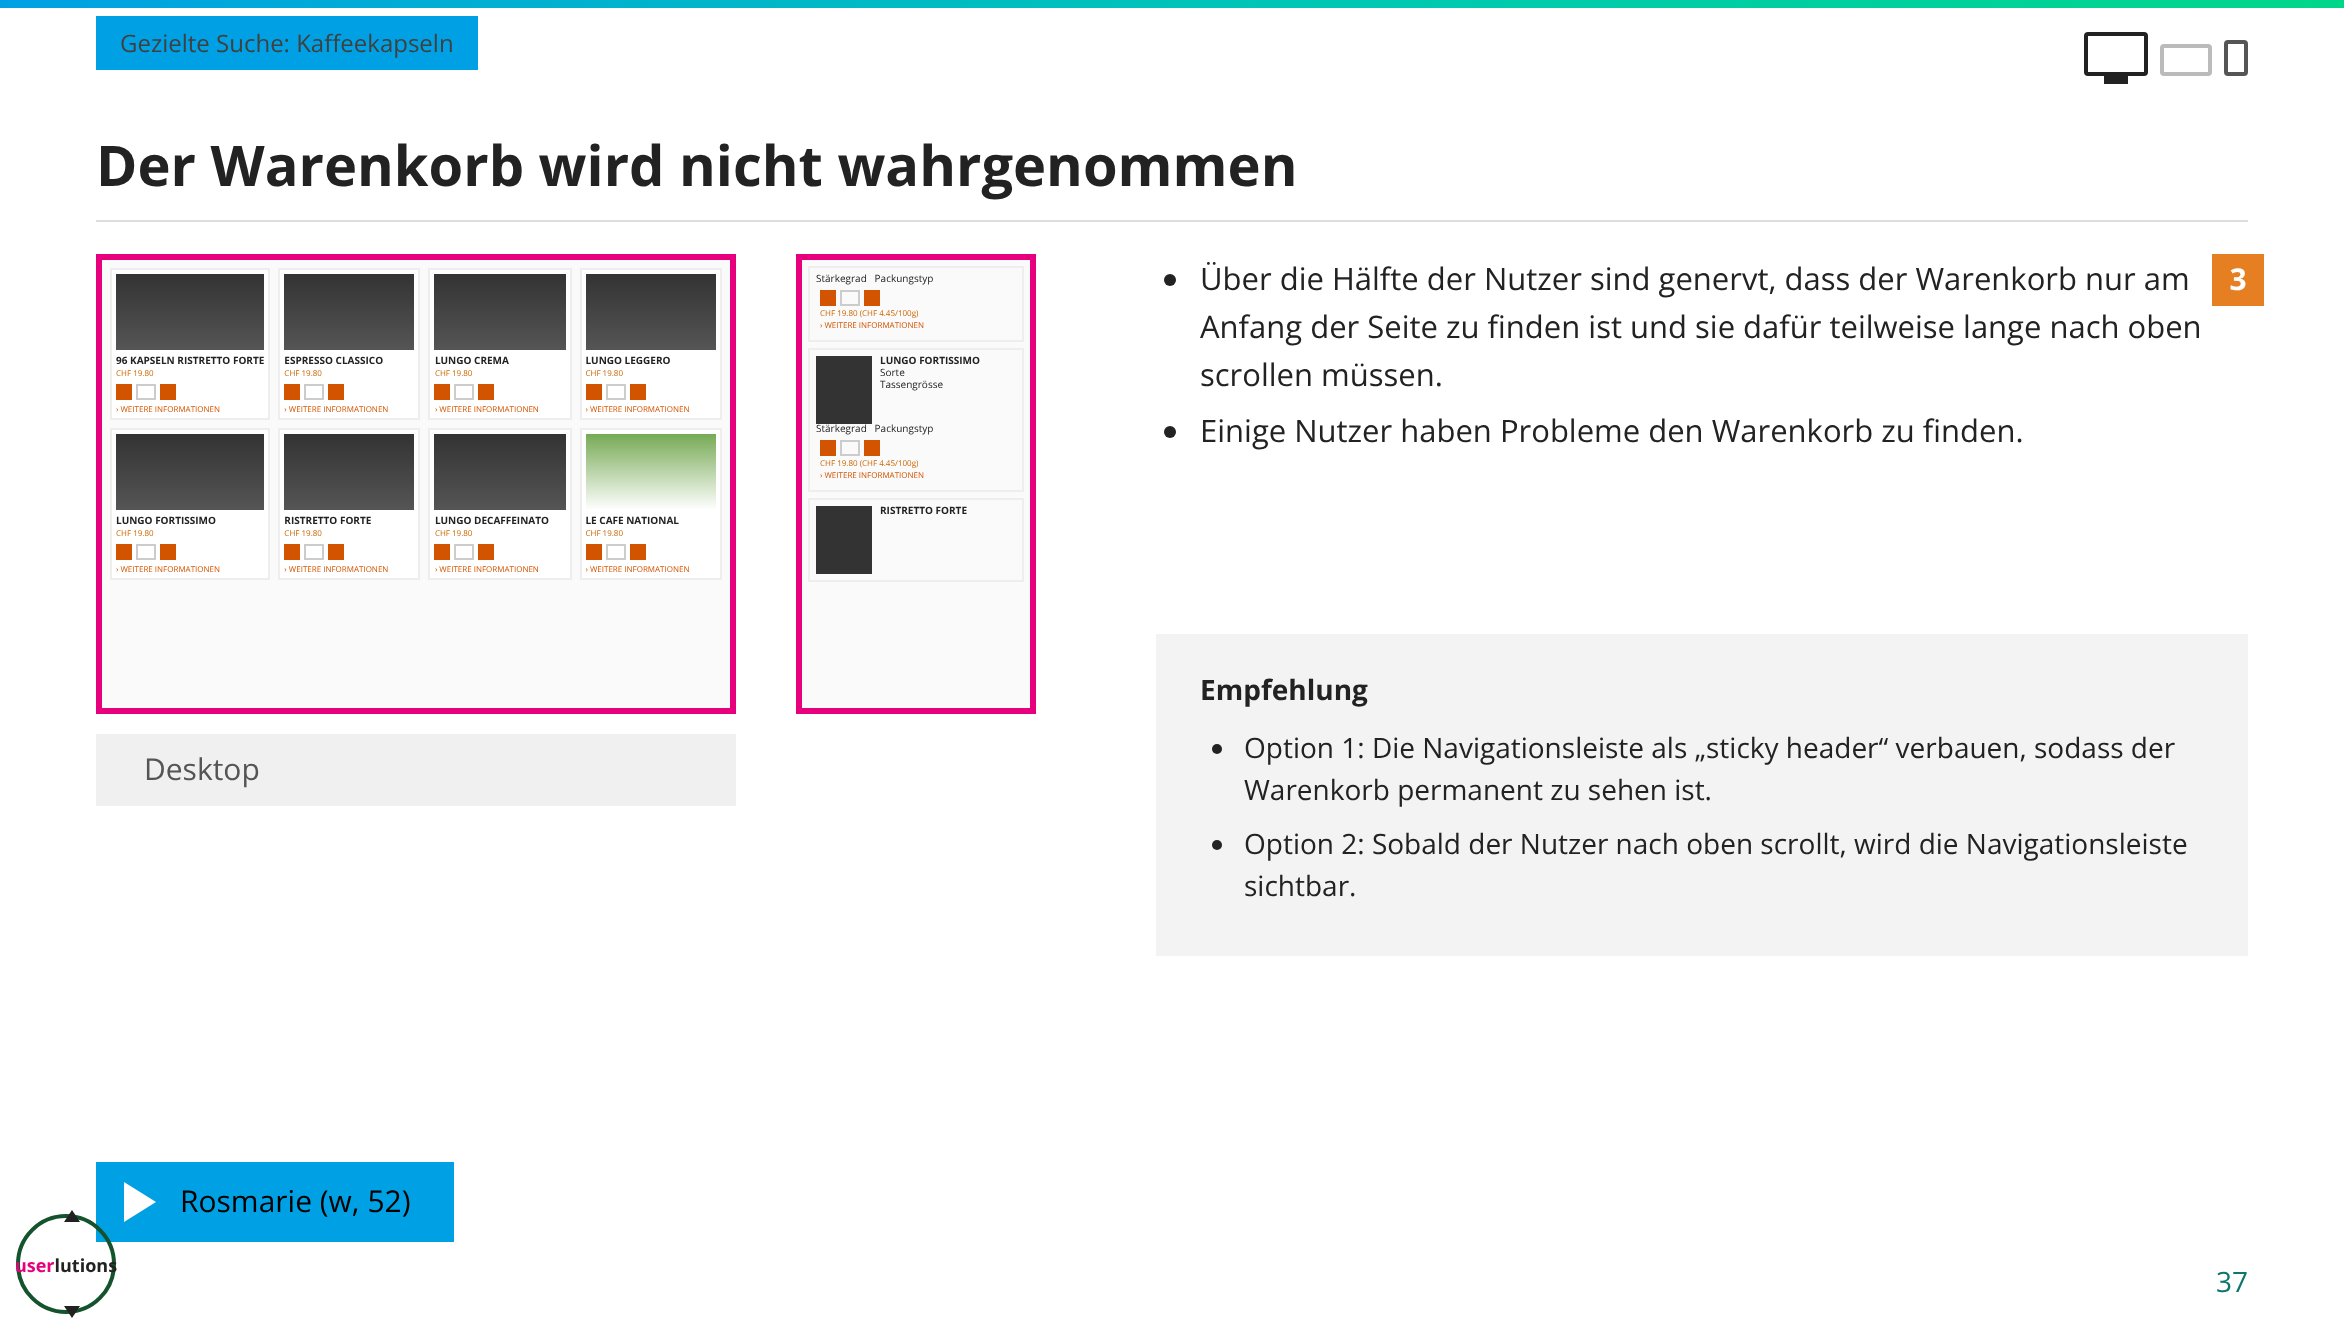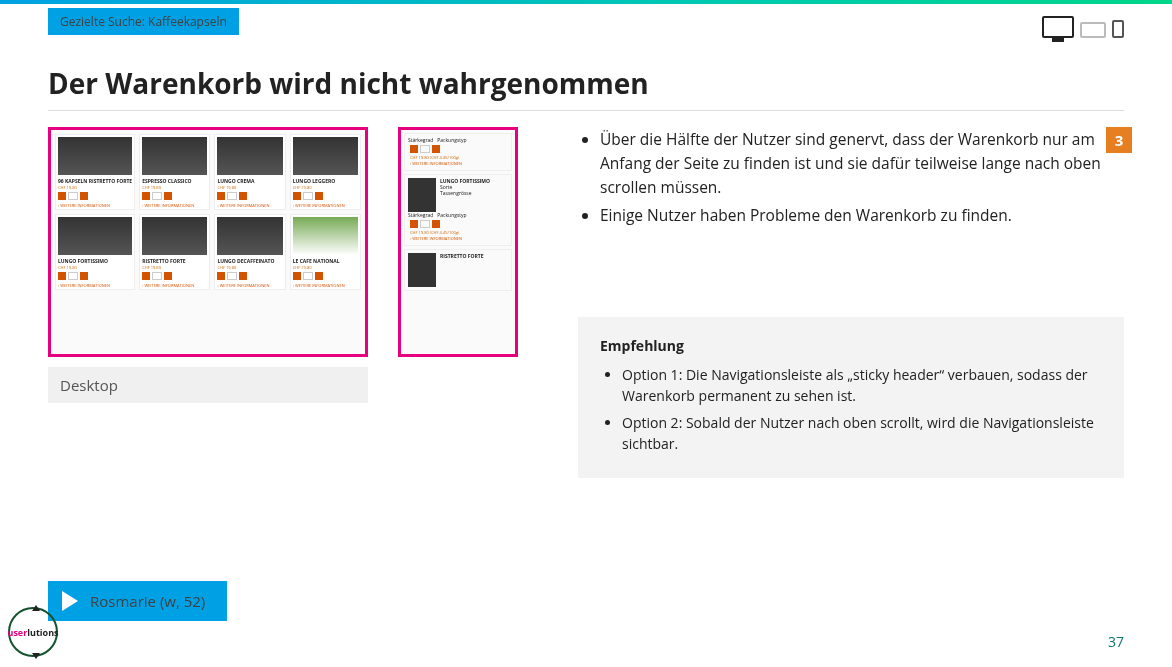--- a/index.html
+++ b/index.html
@@ -17,21 +17,21 @@
   h1.title { font-size: 28px; font-weight: 700; margin: 40px 0 8px 0; }
   .hr { border: none; border-top: 1px solid #ddd; margin-bottom: 16px; }
   .cols { display: flex; gap: 30px; }
   .left { width: 500px; }
   .right { flex: 1; position: relative; }
   .shots { display: flex; gap: 30px; }
   .shot-wrap { display: flex; flex-direction: column; }
   .shot { border: 3px solid #e6007e; background: #fafafa; overflow: hidden; }
   .shot.desktop { width: 320px; height: 230px; }
   .shot.mobile  { width: 120px; height: 230px; }
-  .shot-label { background: #f0f0f0; padding: 8px 12px; font-size: 15px; color: #555; margin-top: 10px; }
+  .shot-label { background: #f0f0f0; padding: 8px 24px; font-size: 15px; color: #555; margin-top: 10px; }
   
   .pgrid { display: grid; grid-template-columns: repeat(4, 1fr); gap: 4px; padding: 4px; }
   .pcard { background: #fff; border: 1px solid #eee; font-size: 5px; display:flex; flex-direction:column; }
   .pimg { height: 38px; background: linear-gradient(#333,#555); margin: 2px; }
   .pimg.alt { background: linear-gradient(#7a5,#fff); }
   .pname { font-weight: bold; white-space: nowrap; overflow:hidden; padding: 1px 2px; font-size:5px; }
   .price { color:#c60; font-size:4px; padding: 0 2px; }
   .qtyrow { display:flex; gap:2px; padding:2px; align-items:center; }
   .qbtn { width:8px; height:8px; background:#d35400; }
   .qval { width:10px; height:8px; border:1px solid #ccc; }
@@ -44,21 +44,21 @@
   
   .subhead { font-size: 17px; font-weight: 700; line-height: 1.4; margin-bottom: 10px; }
   ul.findings { list-style: disc; padding-left: 22px; font-size: 15.5px; line-height: 1.55; }
   ul.findings li { margin-bottom: 4px; }
   .prio-badge { position: absolute; top: 0; right: -8px; width: 26px; height: 26px; background: #e67e22; color:#fff; display:flex; align-items:center; justify-content:center; font-weight:700; font-size:15px; }
   .rec-box { background: #f3f3f3; padding: 18px 22px; margin-top: 90px; font-size: 14px; line-height: 1.5; }
   .rec-box .rec-title { font-weight: 700; margin-bottom: 8px; }
   .rec-box ul { list-style: disc; padding-left: 22px; }
   .rec-box li { margin-bottom: 6px; }
   
-  .play-chip { position: absolute; left: 48px; bottom: 46px; background: #00a1e4; color:#404040; padding: 10px 22px 10px 14px; display:flex; align-items:center; gap:12px; font-size:15px; }
+  .play-chip { position: absolute; left: 48px; bottom: 46px; background: #00a1e4; color:#000000; padding: 10px 22px 10px 14px; display:flex; align-items:center; gap:12px; font-size:15px; }
   .play-tri { width:0; height:0; border-left: 16px solid #fff; border-top: 10px solid transparent; border-bottom: 10px solid transparent; }
   
   .logo { position:absolute; left:8px; bottom:10px; width:50px; height:50px; border:2px solid #14532d; border-radius:50%; display:flex; align-items:center; justify-content:center; font-size:9px; font-weight:700; }
   .logo .u { color:#e6007e; }
   .logo::before, .logo::after { content:""; position:absolute; width:0; height:0; }
   .logo::before { top:-4px; left:22px; border-left:4px solid transparent; border-right:4px solid transparent; border-bottom:6px solid #222; }
   .logo::after  { bottom:-4px; left:22px; border-left:4px solid transparent; border-right:4px solid transparent; border-top:6px solid #222; }
   .pagenum { position:absolute; right:48px; bottom:16px; font-size:14px; color:#0f766e; }
 </style>
 </head>

